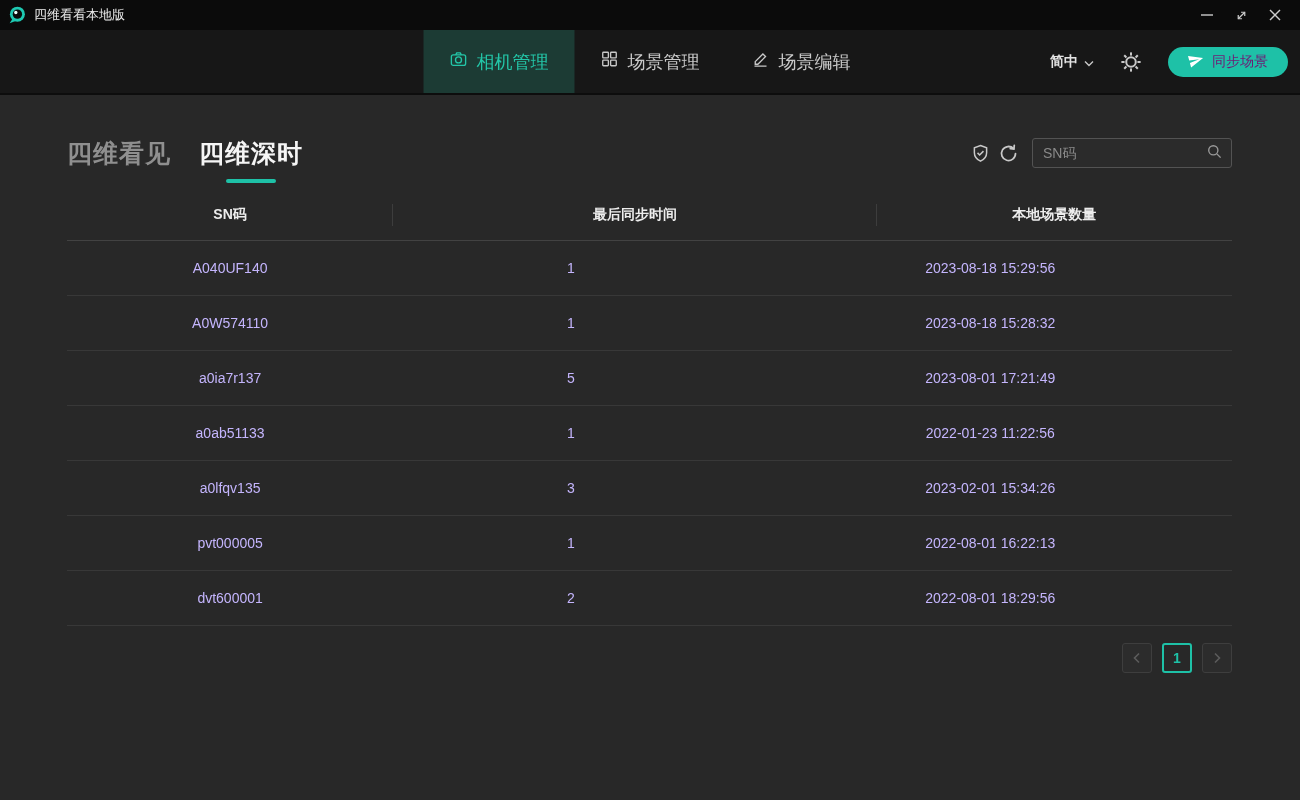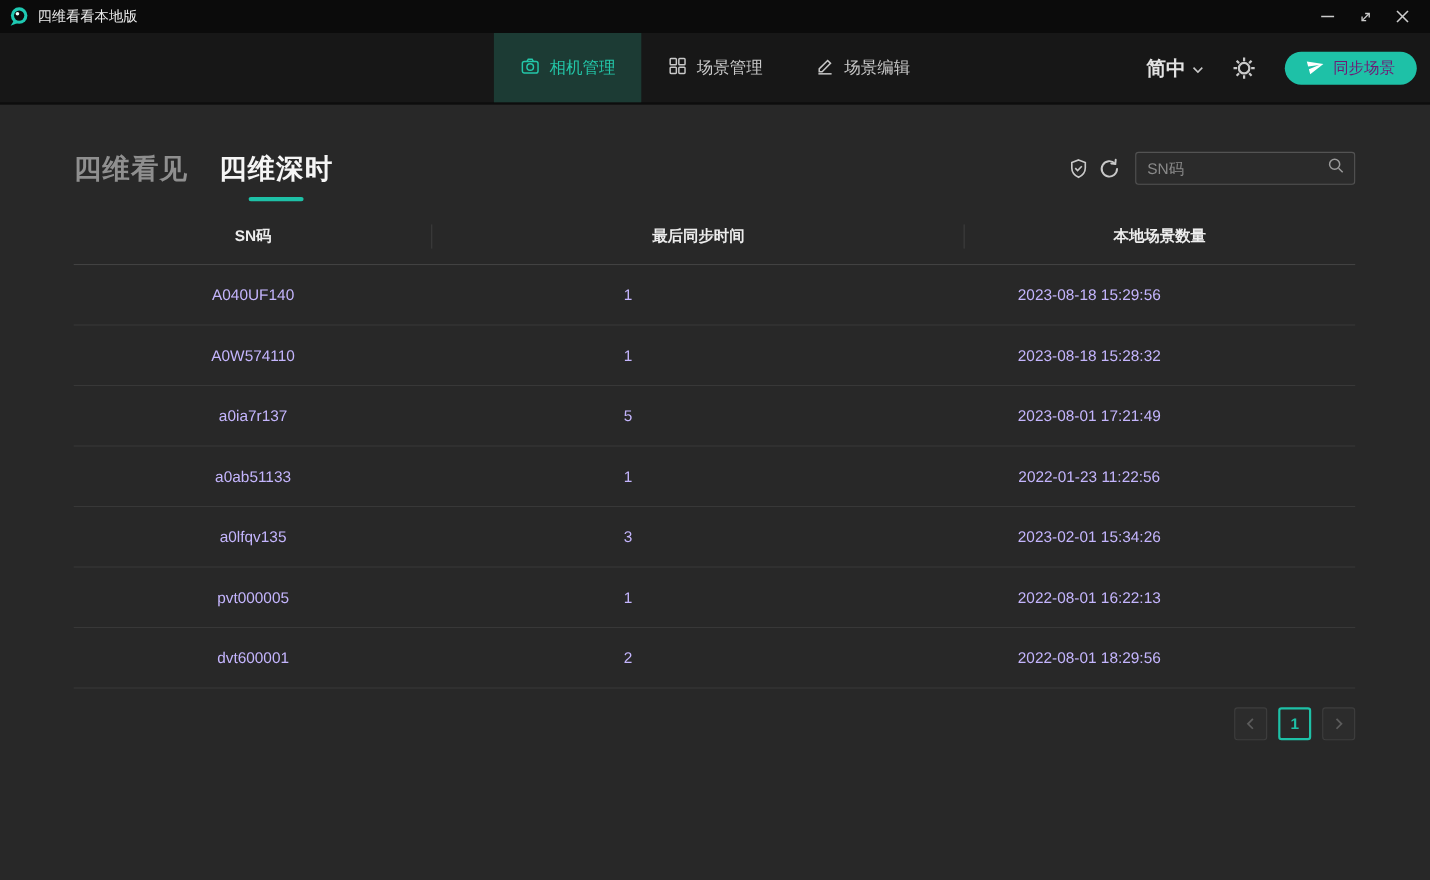--- a/index.html
+++ b/index.html
@@ -11,25 +11,25 @@
   .titlebar { height:30px; background:#0b0b0b; display:flex; align-items:center; padding:0 8px 0 7px; flex:0 0 auto; }
   .titlebar .logo { width:20px; height:20px; display:flex; align-items:center; margin-right:7px; }
   .titlebar .title { color:#ececec; font-size:13px; }
   .titlebar .spacer { flex:1; }
   .winbtn { width:34px; height:30px; display:flex; align-items:center; justify-content:center; cursor:default; }
   .winbtn svg { display:block; }
 
   
   .navbar { height:65px; background:#171717; border-bottom:2px solid #0d0d0d; position:relative; flex:0 0 auto; }
   .nav-tabs { position:absolute; left:50%; top:0; transform:translateX(-50%); height:63px; display:flex; }
-  .nav-tab { width:134px; height:63px; display:flex; align-items:center; justify-content:center; gap:9px;
-    color:#c9c9c9; font-size:15px; cursor:pointer; }
+  .nav-tab { width:151px; height:63px; display:flex; align-items:center; justify-content:center; gap:9px;
+    color:#c9c9c9; font-size:18px; cursor:pointer; }
   .nav-tab.active { background:#1c3b34; color:#23c6a8; }
   .nav-right { position:absolute; right:12px; top:0; height:63px; display:flex; align-items:center; gap:26px; }
-  .lang { display:flex; align-items:center; gap:6px; color:#e3e3e3; font-size:18px; font-weight:bold; cursor:pointer; }
+  .lang { display:flex; align-items:center; gap:6px; color:#e3e3e3; font-size:14px; font-weight:bold; cursor:pointer; }
   .gear { display:flex; align-items:center; cursor:pointer; }
   .sync-btn { height:30px; border:none; border-radius:16px; background:#1ec1a7; color:#701a75; font-size:14px;
     display:flex; align-items:center; gap:8px; padding:0 20px; cursor:pointer;
     font-family:"Liberation Sans","DejaVu Sans",sans-serif; }
 
   
   .main { flex:1; padding:36px 68px 0 67px; }
   .toolbar { display:flex; align-items:center; justify-content:space-between; height:44px; }
   .page-tabs { display:flex; gap:28px; align-items:baseline; }
   .page-tab { font-size:25px; font-weight:bold; color:#8f8f8f; cursor:pointer; position:relative; letter-spacing:1px; }

